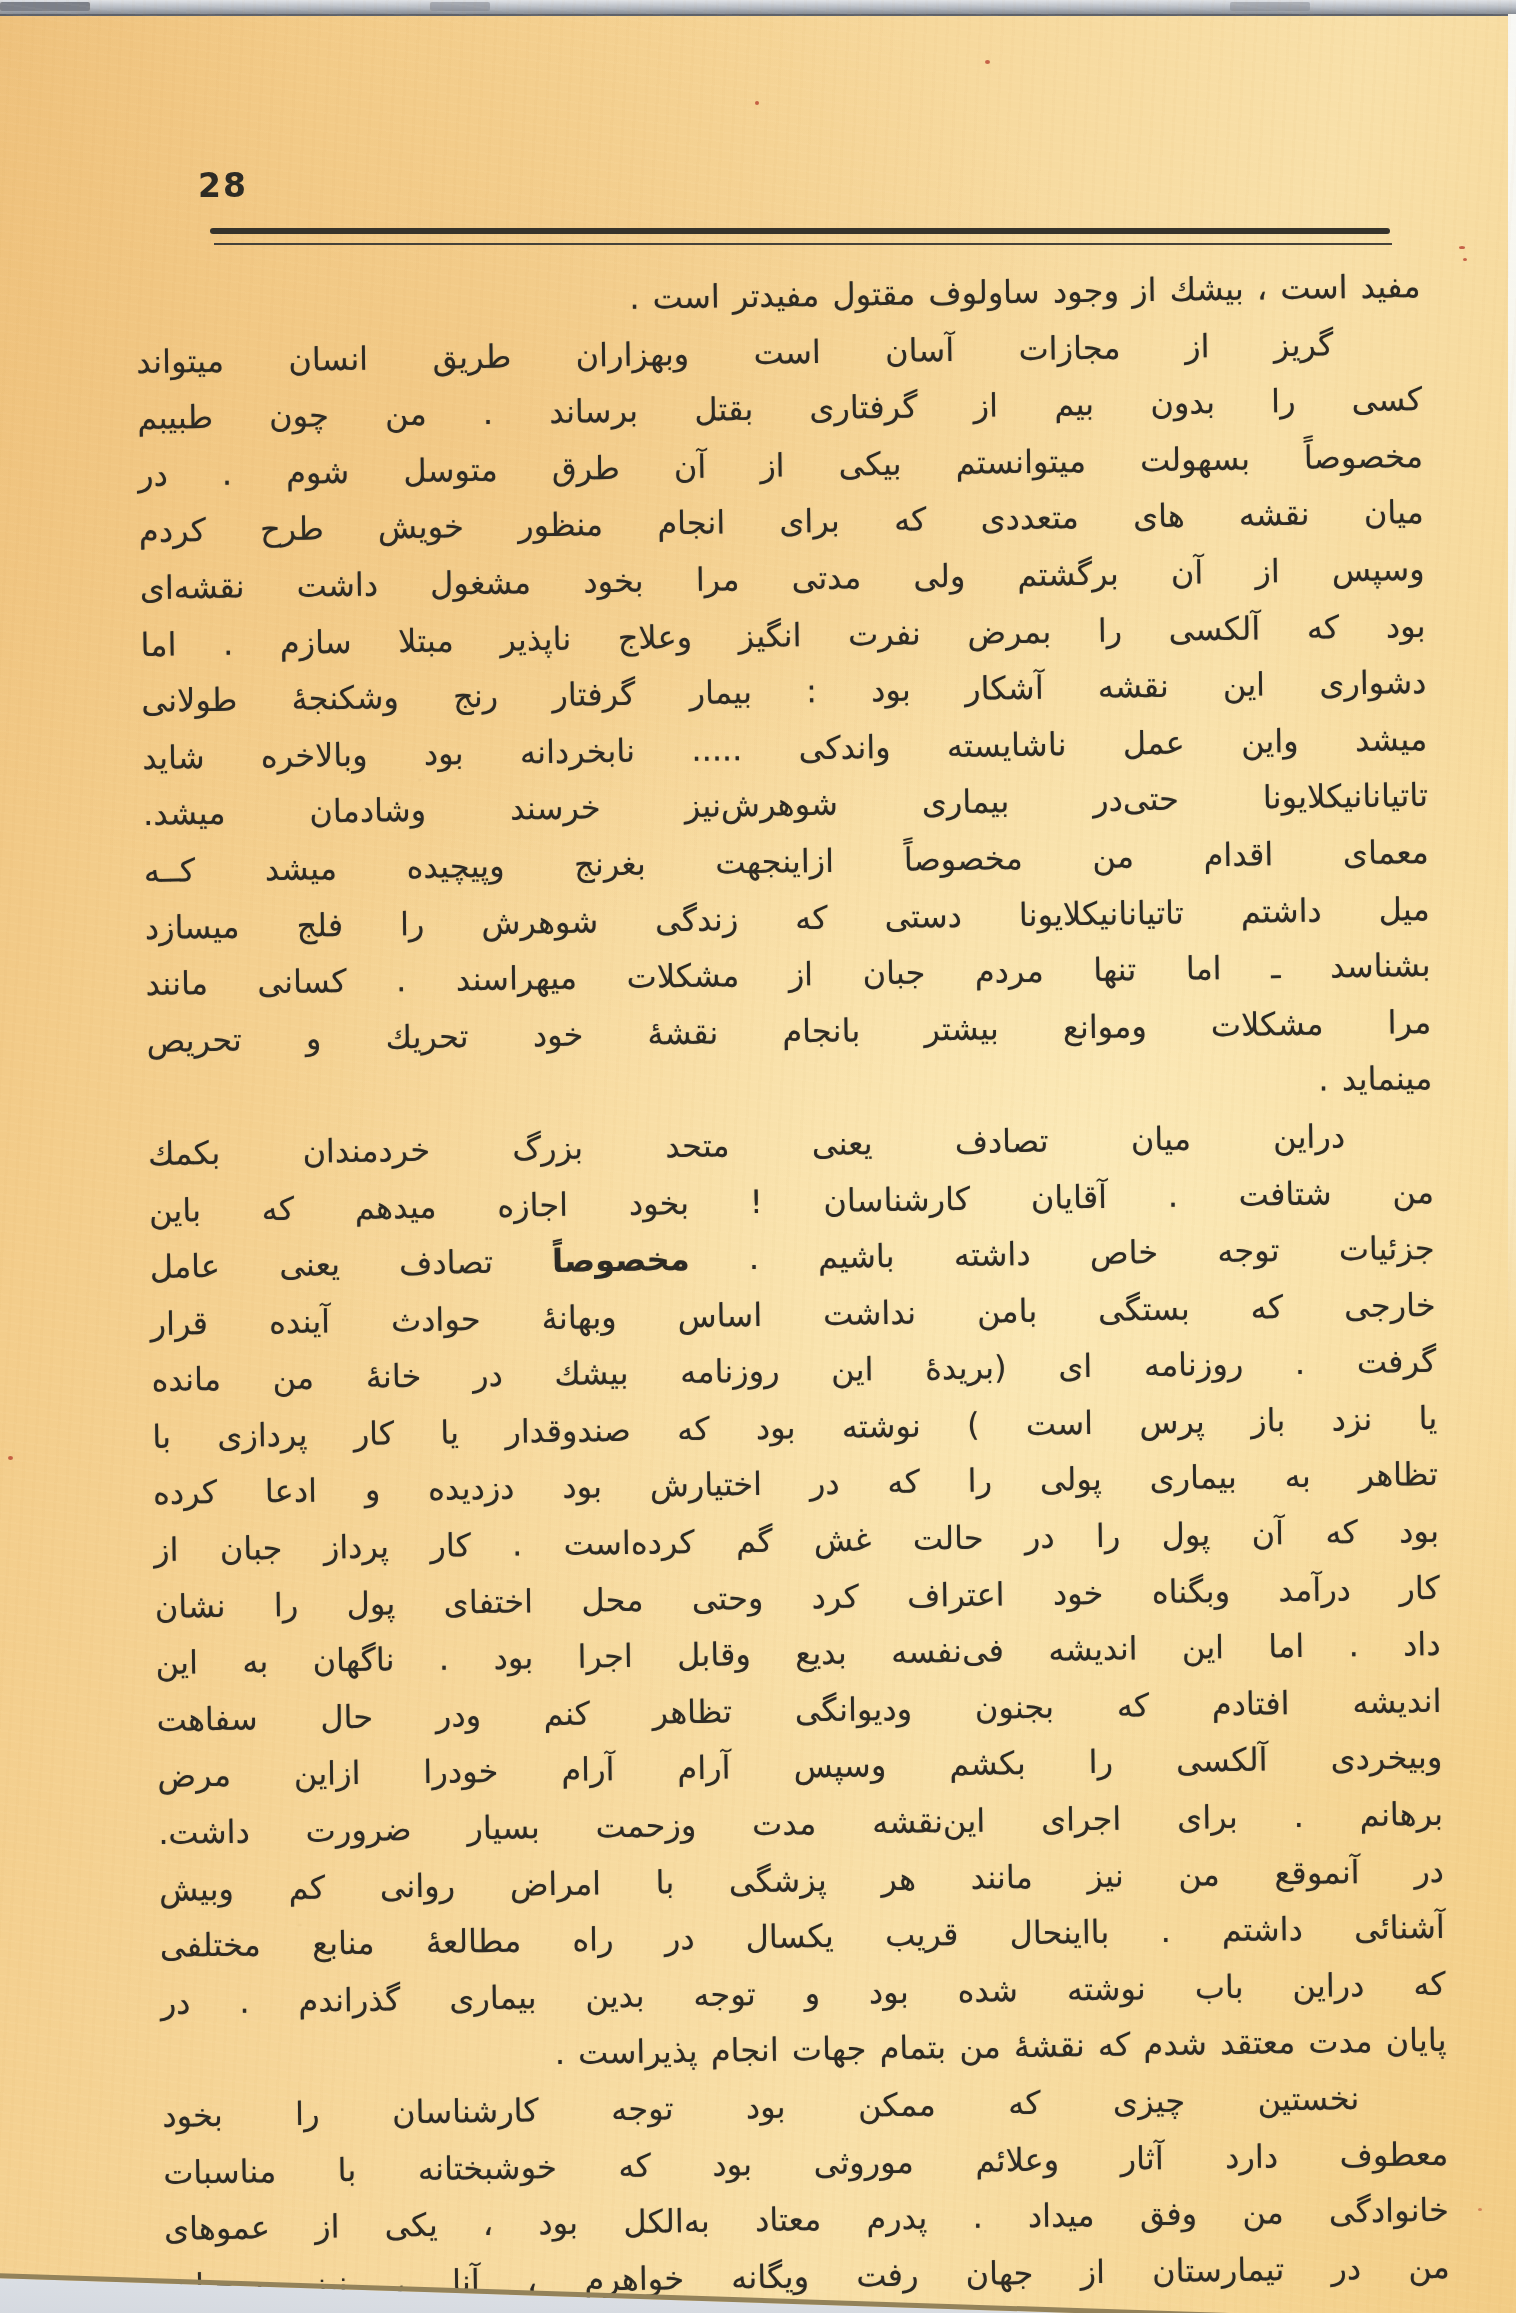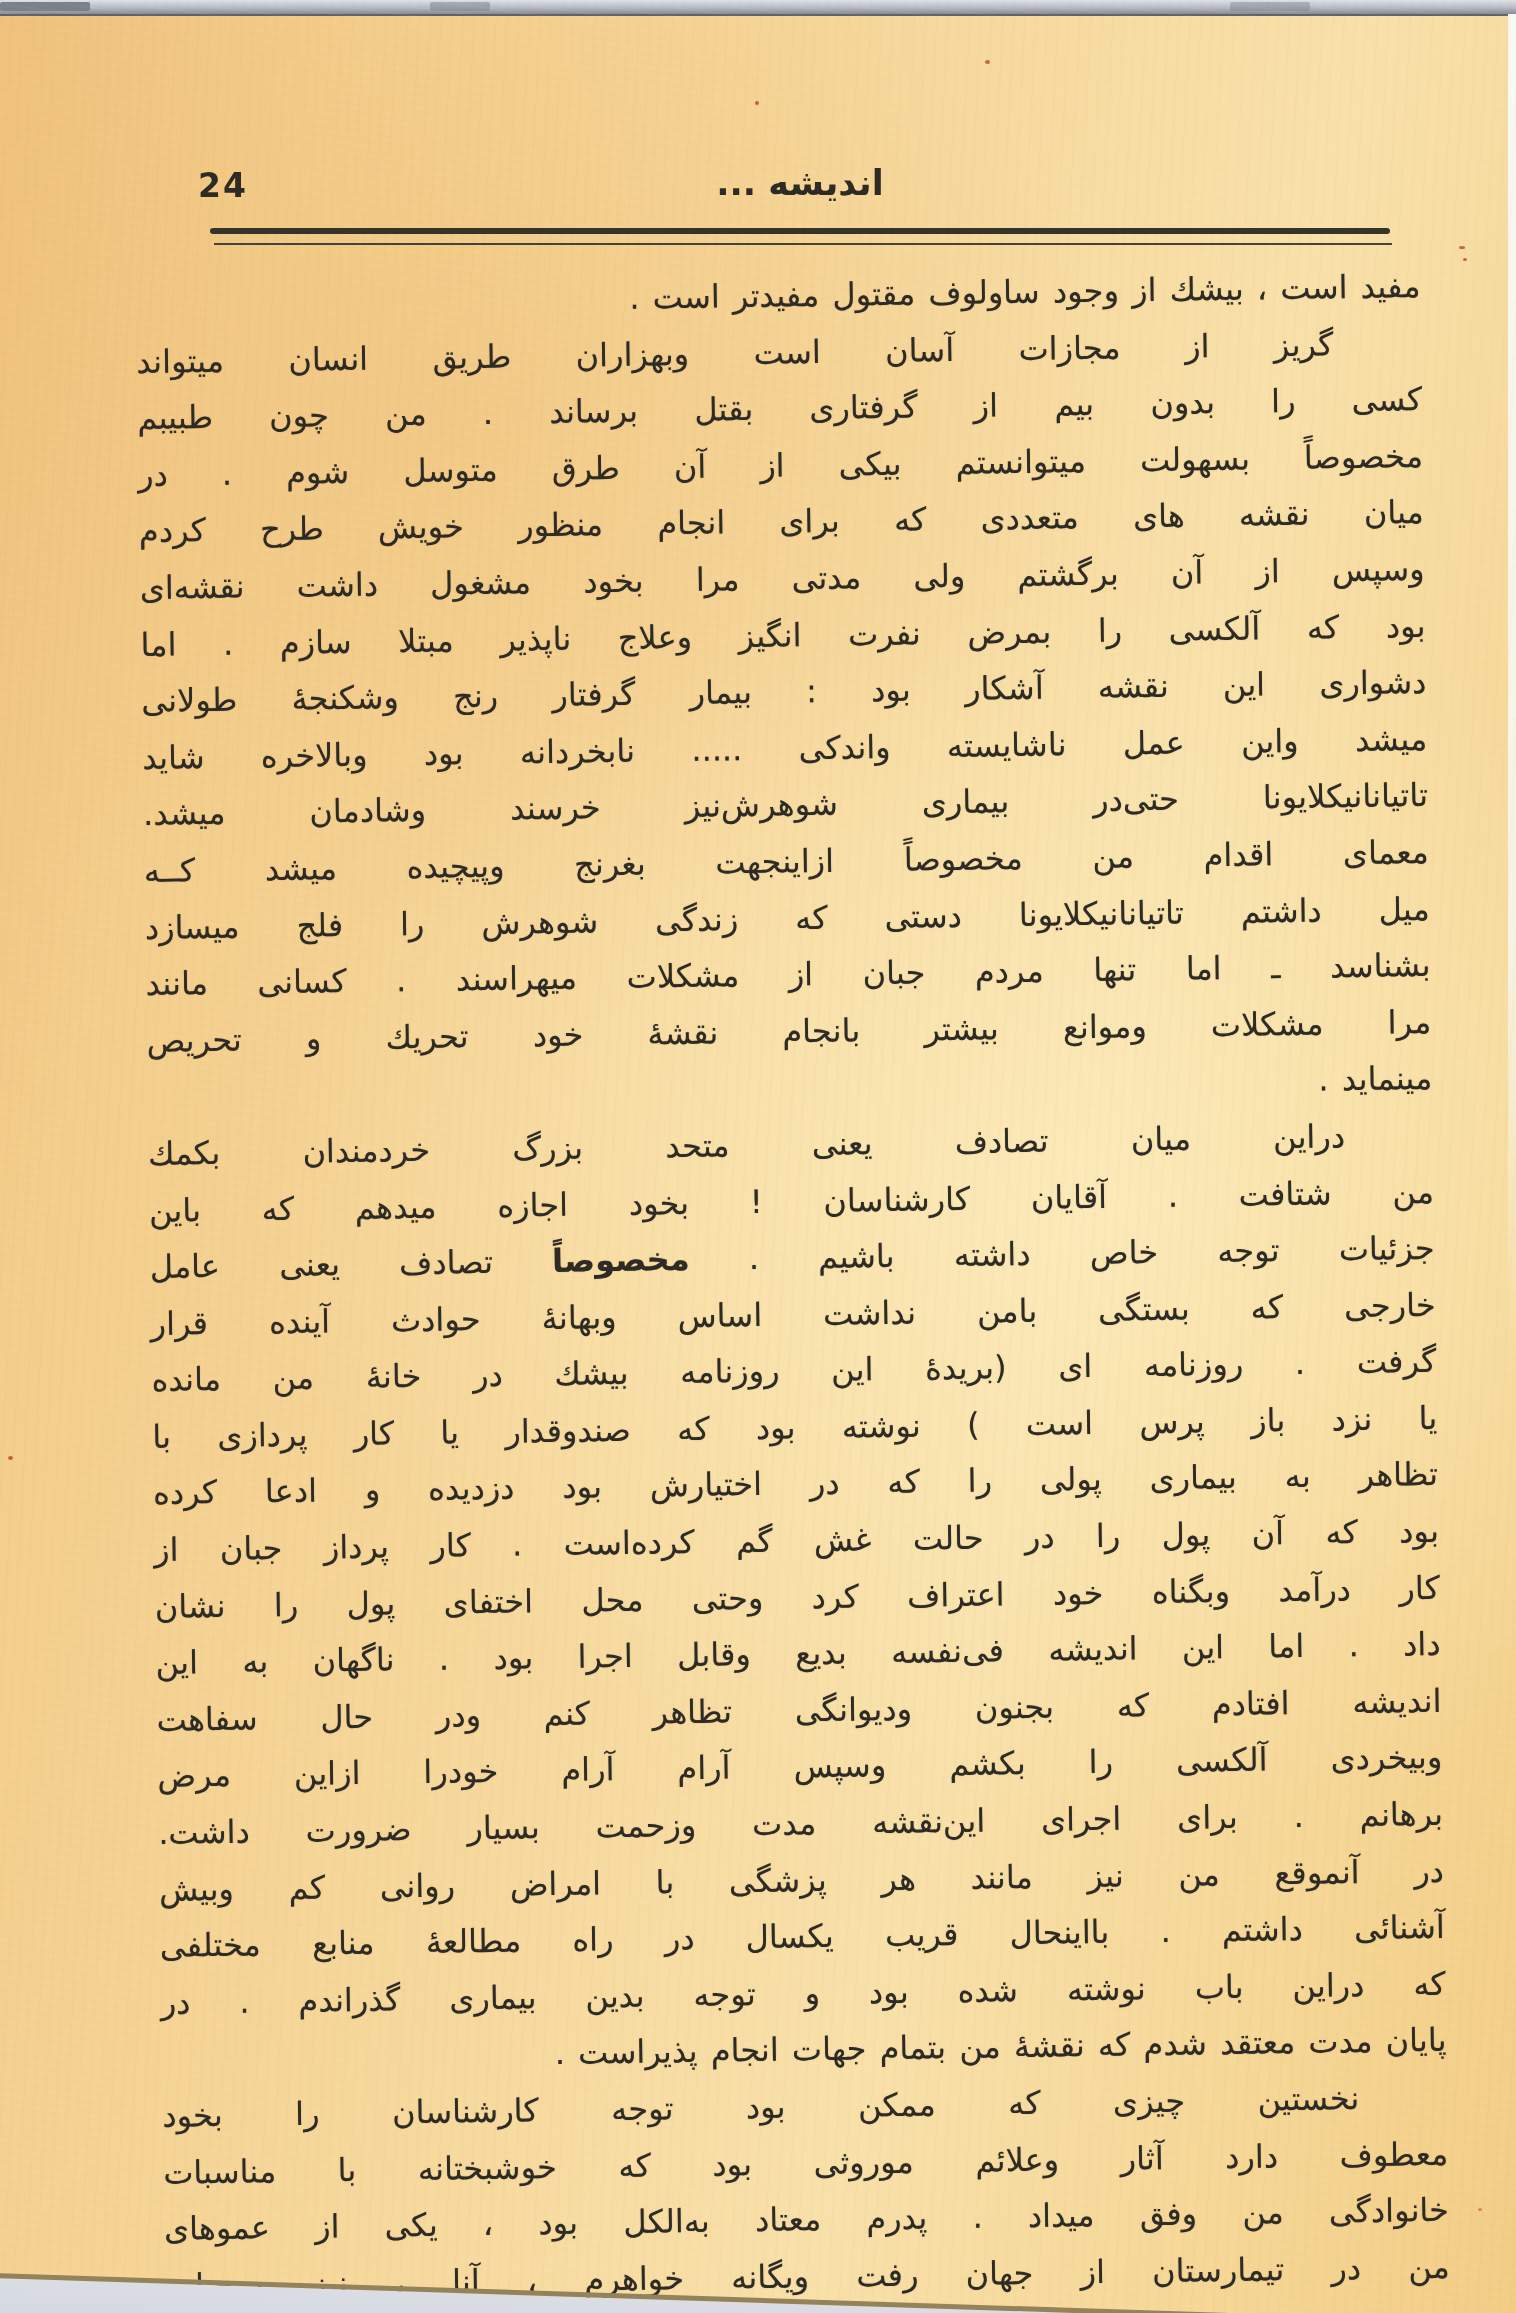--- a/index.html
+++ b/index.html
@@ -61,22 +61,21 @@
 
   <div class="grain"></div>
 
   <span class="speck" style="left:985px;top:60px;width:5px;height:4px;background:var(--speck-red,#b43a2a)"></span>
   <span class="speck" style="left:755px;top:101px;width:4px;height:4px;background:var(--speck-red,#b43a2a)"></span>
   <span class="speck" style="left:1459px;top:246px;width:6px;height:3px;background:var(--speck-red,#b43a2a)"></span>
   <span class="speck" style="left:1463px;top:258px;width:4px;height:3px;background:var(--speck-red,#b43a2a)"></span>
   <span class="speck" style="left:8px;top:1456px;width:5px;height:4px;background:var(--speck-red,#b43a2a)"></span>
   <span class="speck" style="left:1478px;top:2208px;width:4px;height:3px;background:var(--speck-red,#b43a2a);opacity:.5"></span>
 
-  <div class="pagehead" id="pagenum">24</div>
-  <div class="pagehead" id="runhead">اندیشه ...</div>
+  <div class="pagehead" id="pagenum">28</div>
   <div class="rule-thick"></div>
   <div class="rule-thin"></div>
 
   <div class="textblock">
     <div class="line last">مفید است ، بیشك از وجود ساولوف مقتول مفیدتر است .</div>
     <div class="line start">گریز از مجازات آسان است وبهزاران طریق انسان میتواند</div>
     <div class="line">کسی را بدون بیم از گرفتاری بقتل برساند . من چون طبیبم</div>
     <div class="line">مخصوصاً بسهولت میتوانستم بیکی از آن طرق متوسل شوم . در</div>
     <div class="line">میان نقشه های متعددی که برای انجام منظور خویش طرح کردم</div>
     <div class="line">وسپس از آن برگشتم ولی مدتی مرا بخود مشغول داشت نقشه‌ای</div>

